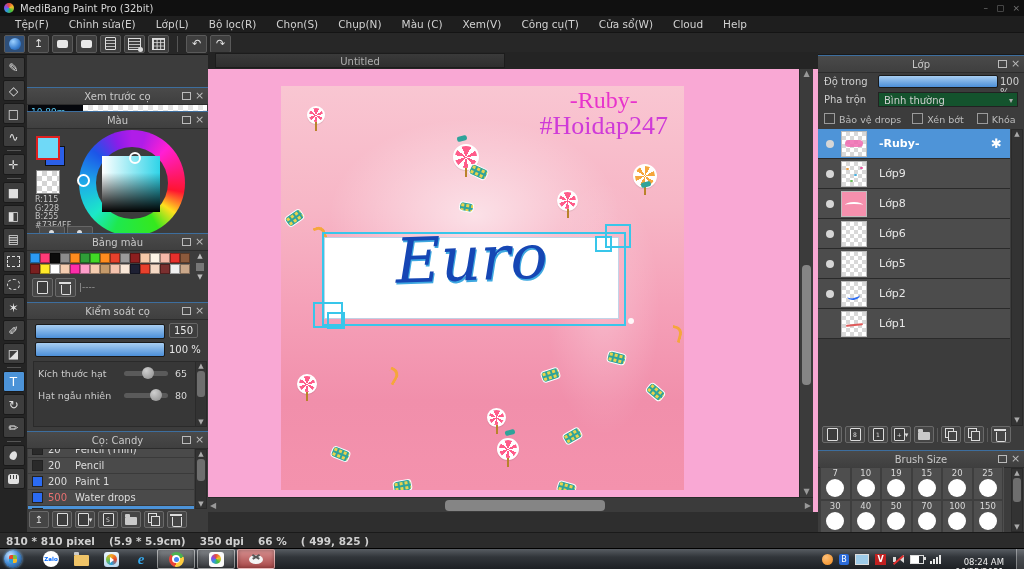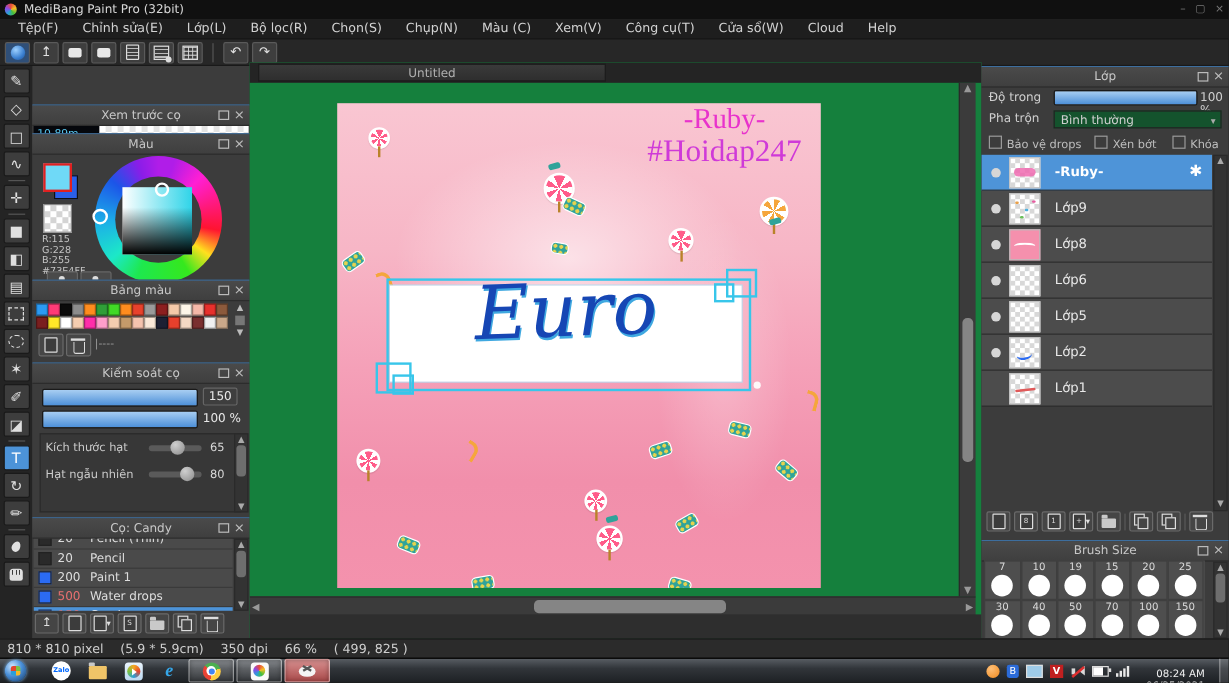--- a/index.html
+++ b/index.html
@@ -104,21 +104,21 @@
   .bfoot{position:absolute;left:2px;top:79px;display:flex;gap:3px;align-items:center;}
   .sbtn{width:20px;height:17px;background:#454545;border:1px solid #6a6a6a;border-radius:2px;display:flex;align-items:center;justify-content:center;color:#e0e0e0;font-size:10px;box-sizing:border-box;}
   .pg{width:9px;height:11px;border:1px solid #ddd;border-radius:1px;background:#3c3c3c;position:relative;font-size:6px;line-height:11px;text-align:center;color:#ddd;}
   .fold{width:12px;height:8px;background:#c9c9c9;border-radius:1px;position:relative;margin-top:3px;}
   .fold::before{content:"";position:absolute;top:-3px;left:0;width:5px;height:3px;background:#c9c9c9;border-radius:1px 1px 0 0;}
   .dup{position:relative;width:7px;height:8px;border:1px solid #ddd;margin:0 3px 3px 0;}
   .dup::after{content:"";position:absolute;left:2px;top:2px;width:7px;height:8px;border:1px solid #ddd;background:#454545;}
   .trash{width:8px;height:9px;border:1px solid #ddd;border-top:none;border-radius:0 0 2px 2px;position:relative;margin-top:4px;}
   .trash::before{content:"";position:absolute;top:-3px;left:-3px;width:12px;height:2px;background:#ddd;}
   
-  #canvasarea{position:absolute;left:208px;top:52px;width:610px;height:480px;background:#15803d;overflow:hidden;}
+  #canvasarea{position:absolute;left:208px;top:52px;width:610px;height:480px;background:#f9a8d4;overflow:hidden;}
   #tabbar{position:absolute;left:0;top:0;width:610px;height:17px;background:#242424;}
   .tab{position:absolute;left:7px;top:1px;width:290px;height:15px;background:linear-gradient(#3a3a3a,#2e2e2e);border:1px solid #1c1c1c;color:#b0b0b0;font-size:10px;text-align:center;line-height:15px;box-sizing:border-box;}
   #canvas{position:absolute;left:73px;top:34px;width:403px;height:404px;overflow:hidden;
     background:
       radial-gradient(closest-side at 48% 32%,rgba(255,255,255,.6),rgba(255,255,255,0) 75%),
       radial-gradient(closest-side at 80% 55%,rgba(255,255,255,.25),rgba(255,255,255,0) 70%),
       linear-gradient(180deg,#f9c6d2 0%,#f7b6c6 30%,#f5a0b8 55%,#f18fab 78%,#f492ad 100%);}
   .sig{position:absolute;right:16px;top:2px;text-align:center;font-family:"Liberation Serif","DejaVu Serif",serif;}
   .sig .l1{font-size:24px;color:#e833cc;line-height:25px;}
   .sig .l2{font-size:26px;color:#cf3ad8;line-height:26px;}
@@ -160,21 +160,21 @@
   .t-euro{position:absolute;left:5px;top:9px;width:13px;height:7px;border-bottom:2px solid #2b6bf3;border-radius:50%;transform:rotate(-8deg);}
   .t-red{position:absolute;left:4px;top:12px;width:17px;height:2px;background:#e05a5a;transform:rotate(-6deg);border-radius:1px;}
   .chk{width:9px;height:9px;border:1px solid #9a9a9a;background:#3c3c3c;display:inline-block;vertical-align:-1px;margin-right:4px;}
   .lay-scroll{position:absolute;right:1px;top:73px;width:12px;height:297px;background:#333;color:#aaa;font-size:7px;text-align:center;box-sizing:border-box;border:1px solid #2a2a2a;}
   
   .bsgrid{position:absolute;left:2px;top:16px;width:184px;display:flex;flex-wrap:wrap;background:#4e4e4e;}
   .bscell{width:30.5px;height:33px;box-sizing:border-box;border:1px solid #3e3e3e;text-align:center;}
   .bscell .n{font-size:8.5px;color:#d8d8d8;line-height:11px;}
   .bsc{width:18px;height:18px;border-radius:50%;background:#fff;margin:0 auto;}
   
-  #statusbar{position:absolute;left:0;top:532px;width:1024px;height:16px;background:#2b2b2b;border-top:1px solid #1a1a1a;display:flex;align-items:center;gap:14px;padding-left:6px;font-size:10.5px;color:#cfcfcf;box-sizing:border-box;}
+  #statusbar{position:absolute;left:0;top:532px;width:1024px;height:16px;background:#2b2b2b;border-top:1px solid #1a1a1a;display:flex;align-items:center;gap:14px;padding-left:6px;font-size:10.5px;color:#cfcfcf;box-sizing:border-box;font-weight:bold;}
   #taskbar{position:absolute;left:0;top:548px;width:1024px;height:21px;
      background:linear-gradient(#585d63,#31353a 40%,#1d2024);border-top:1px solid #000;
      display:flex;align-items:center;box-sizing:border-box;}
   .orb{width:18px;height:18px;border-radius:50%;margin:0 14px 0 4px;position:relative;
      background:radial-gradient(circle at 35% 30%,#cfe8ff,#4a90d9 45%,#16365f);box-shadow:0 0 3px #7ab8f0;}
   .orb::after{content:"";position:absolute;left:5px;top:5px;width:8px;height:8px;border-radius:2px;
      background:conic-gradient(#7ac142 0 25%,#f5b928 0 50%,#2b9ed9 0 75%,#e4452c 0);}
   .tkico{width:30px;height:21px;display:flex;align-items:center;justify-content:center;flex:0 0 auto;}
   .tkbtn{width:38px;height:20px;display:flex;align-items:center;justify-content:center;flex:0 0 auto;border-radius:2px;margin:0 1px;
      background:linear-gradient(rgba(255,255,255,.30),rgba(255,255,255,.10));border:1px solid rgba(255,255,255,.4);box-sizing:border-box;box-shadow:inset 0 0 4px rgba(0,0,0,.35);}

